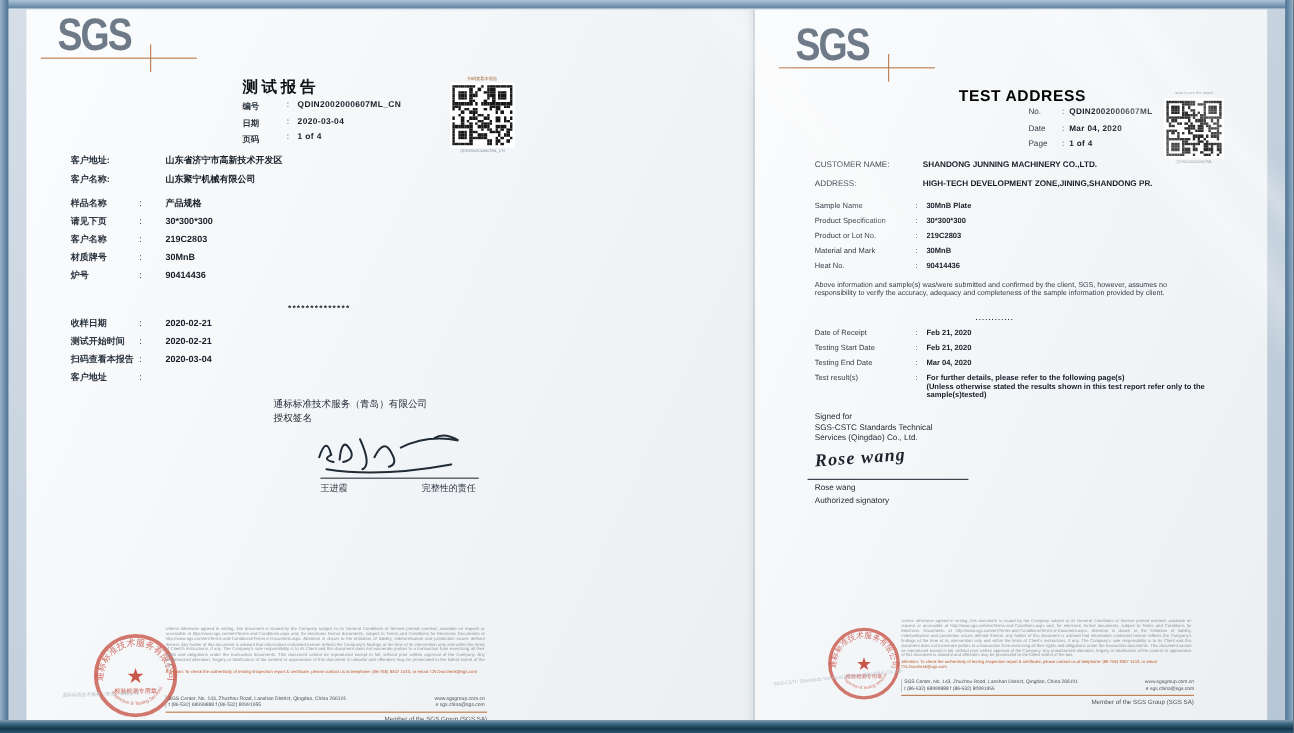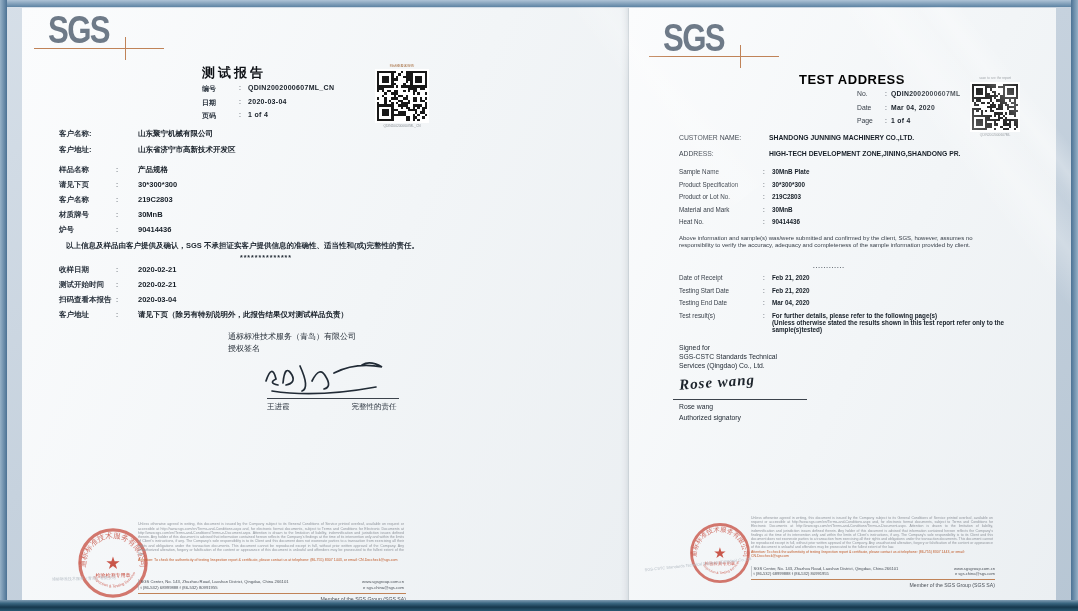--- a/index.html
+++ b/index.html
@@ -569,27 +569,27 @@
           <i></i>
           <i></i>
         </div>
       <div style="height:5px;">
           <div class="micro qr-cap-b" style="font-size:6.5px; transform:scale(.5); width:200%;">QDIN2002000607ML_CN</div>
         </div>
     </div>
 
     <div class="abs cn-cust" style="left:37px; top:121px;">
       <div class="frow">
+        <span class="lb">客户地址:</span>
+          <span class="vl">山东省济宁市高新技术开发区</span>
+      </div>
+      <div class="frow">
         <span class="lb">客户名称:</span>
           <span class="vl">山东聚宁机械有限公司</span>
       </div>
-      <div class="frow">
-        <span class="lb">客户地址:</span>
-          <span class="vl">山东省济宁市高新技术开发区</span>
-      </div>
     </div>
 
     <div class="abs cn-rows" style="left:37px; top:157px;">
       <div class="frow">
           <span class="lb">样品名称</span>
           <span class="cl">:</span>
           <span class="vl">产品规格</span>
         </div>
       <div class="frow">
           <span class="lb">请见下页</span>
@@ -606,21 +606,20 @@
           <span class="cl">:</span>
           <span class="vl">30MnB</span>
         </div>
       <div class="frow">
           <span class="lb">炉号</span>
           <span class="cl">:</span>
           <span class="vl">90414436</span>
         </div>
     </div>
 
-    <div class="abs cn-disclaimer" style="left:44px; top:233px;">以上信息及样品由客户提供及确认，SGS 不承担证实客户提供信息的准确性、适当性和(或)完整性的责任。</div>
     <div class="abs sep" style="left:44px; top:246px; width:400px;">**************</div>
 
     <div class="abs cn-rows" style="left:37px; top:257px;">
       <div class="frow">
           <span class="lb">收样日期</span>
           <span class="cl">:</span>
           <span class="vl">2020-02-21</span>
         </div>
       <div class="frow">
           <span class="lb">测试开始时间</span>
@@ -628,21 +627,20 @@
           <span class="vl">2020-02-21</span>
         </div>
       <div class="frow">
           <span class="lb">扫码查看本报告</span>
           <span class="cl">:</span>
           <span class="vl">2020-03-04</span>
         </div>
       <div class="frow">
           <span class="lb">客户地址</span>
           <span class="cl">:</span>
-          <span class="vl">请见下页（除另有特别说明外，此报告结果仅对测试样品负责）</span>
         </div>
     </div>
 
     <div class="abs sign-cn" style="left:206px; top:323px;">
       <div>通标标准技术服务（青岛）有限公司</div>
       <div>授权签名</div>
     </div>
 
     <svg class="abs" style="left:228px; top:345px;" width="150" height="46" viewBox="0 0 150 46">
       <path d="M16 28 q6 -18 10 -2 q-8 4 2 6 M33 30 q2 -20 9 -8 q4 8 -6 10 M50 13 q10 22 2 25 M62 28 q8 -16 14 -4 q6 10 -2 12 M84 20 q22 -11 48 -6 q-12 -7 -20 -2 M22 38 q44 7 104 -4" stroke="#212b36" stroke-width="1.7" fill="none" stroke-linecap="round"></path>

